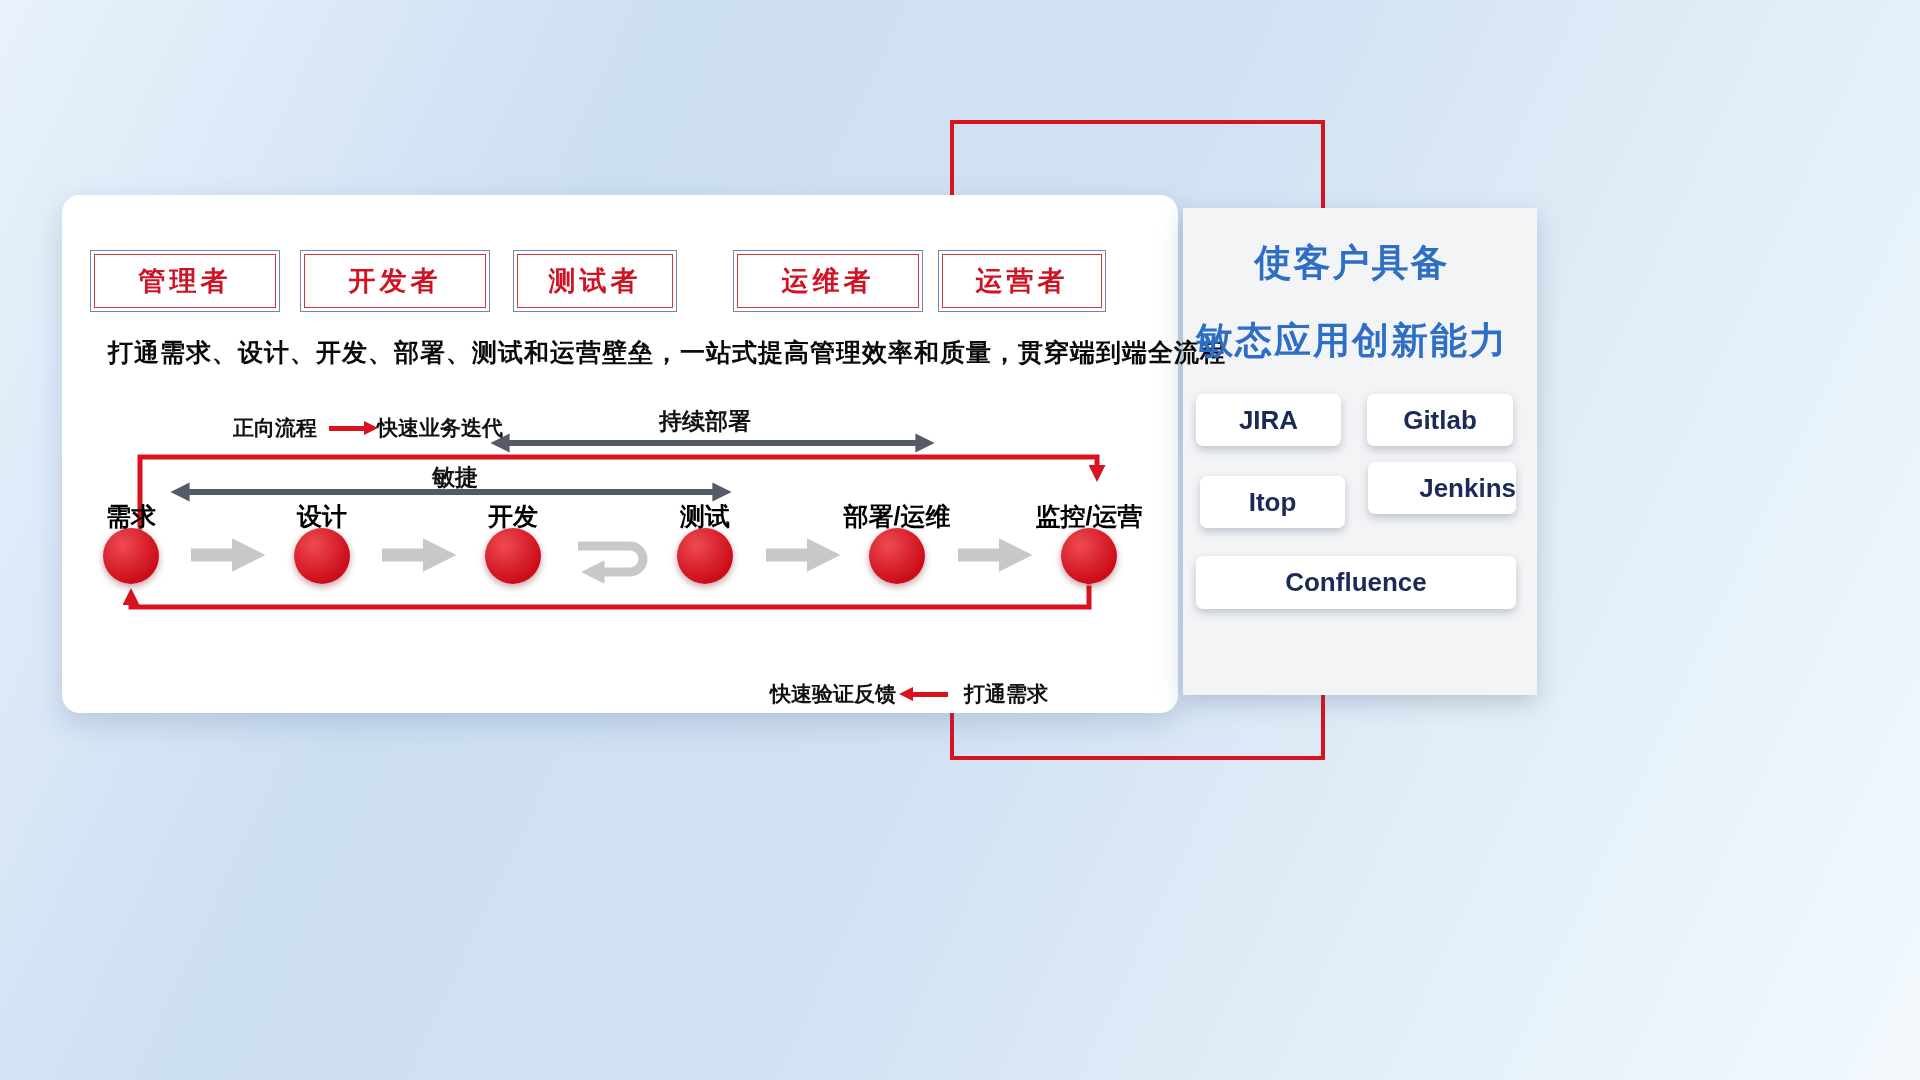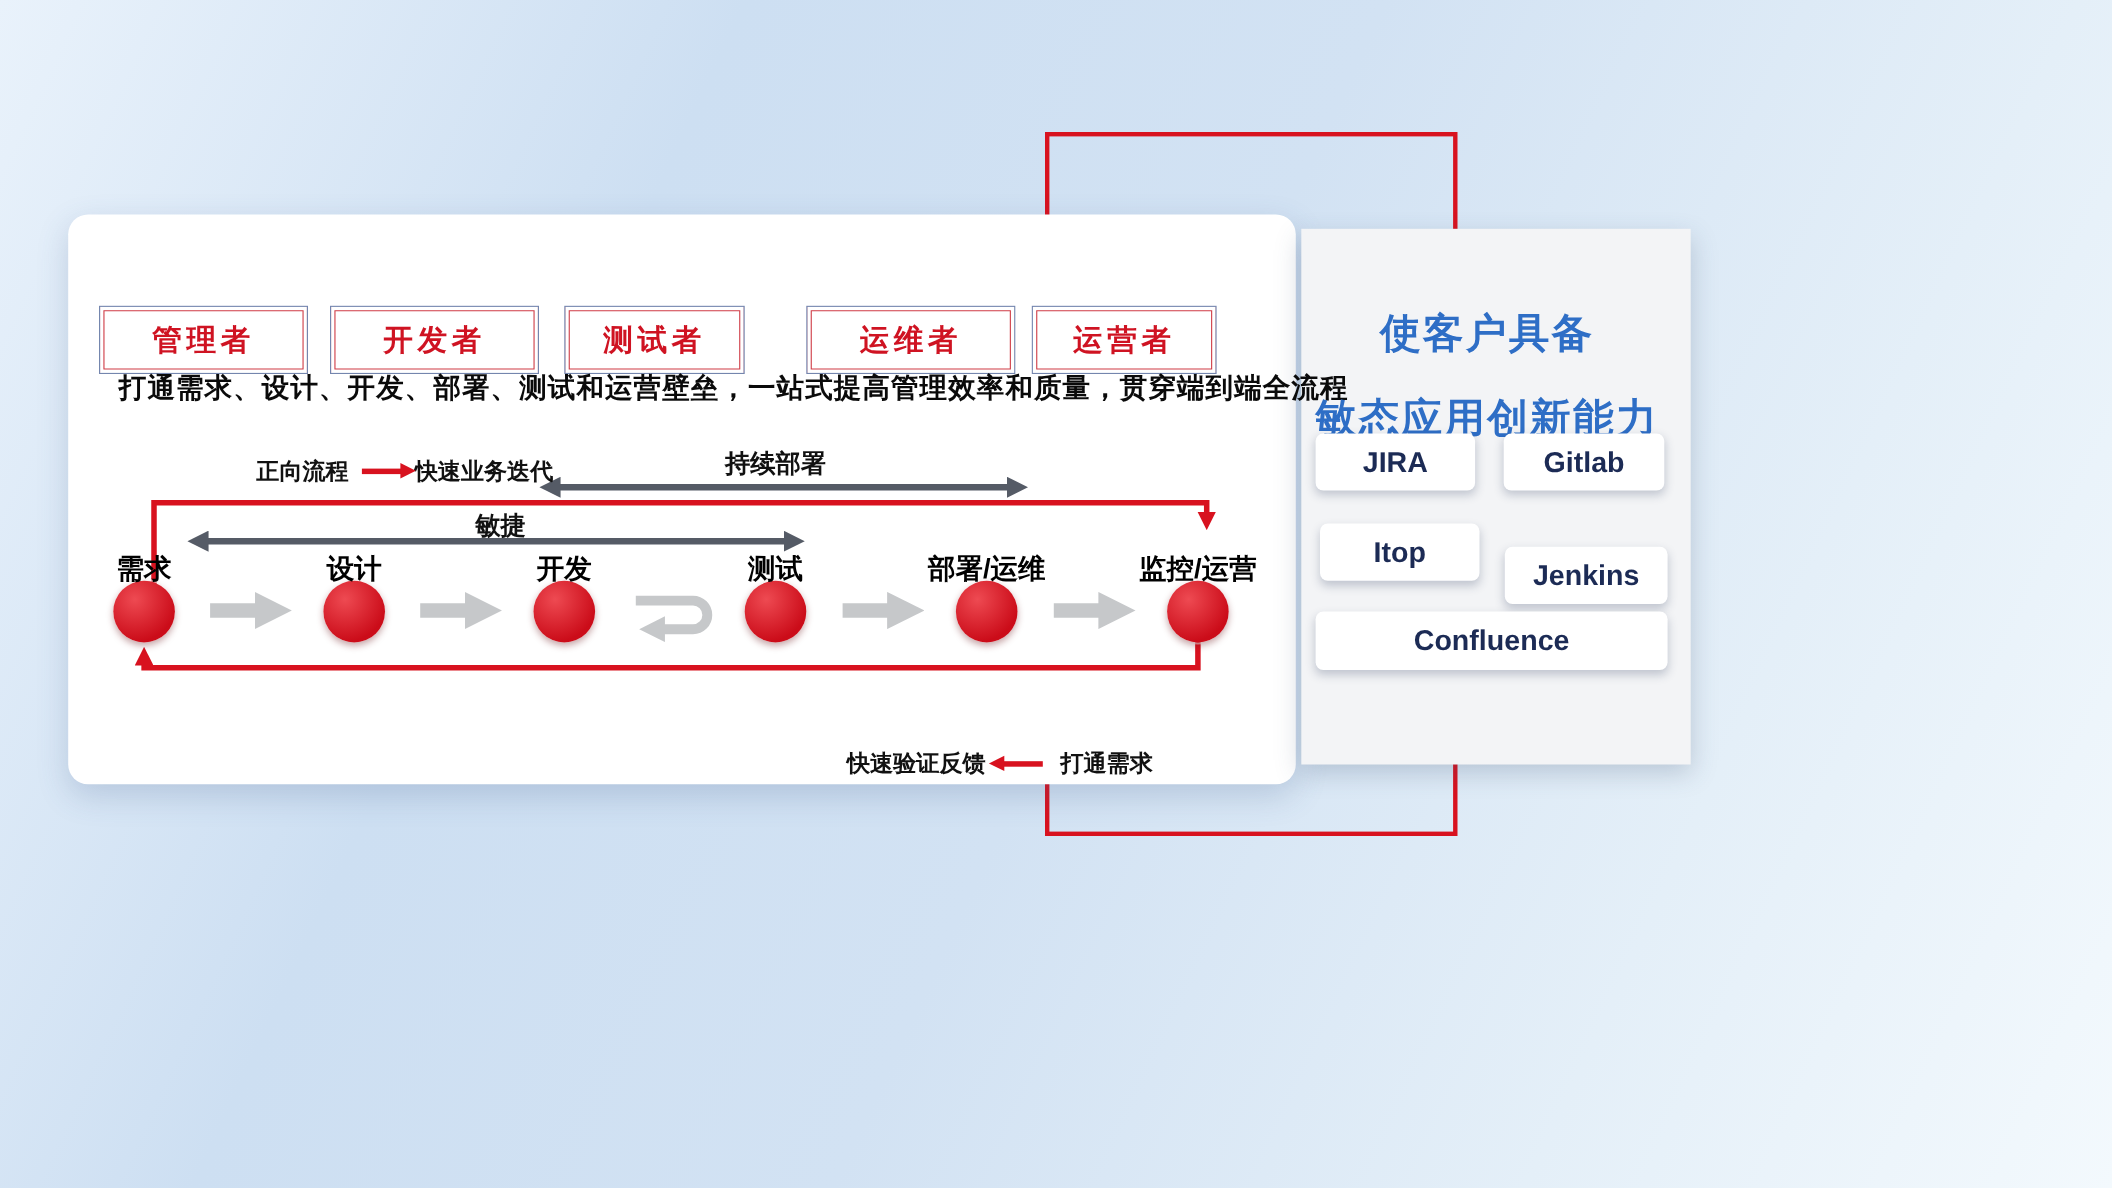--- a/index.html
+++ b/index.html
@@ -17,21 +17,21 @@
                 box-shadow:0 10px 28px rgba(70,95,140,0.22); z-index:1; }
 
   .side-panel { position:absolute; left:1183px; top:208px; width:354px; height:487px;
                 background:#f3f4f6; box-shadow:0 8px 22px rgba(60,80,110,0.25); z-index:1; }
 
   .role-box { position:absolute; top:250px; height:62px; background:#fff;
               border:1px solid #7486ae;
               box-shadow: inset 0 0 0 3px #ffffff, inset 0 0 0 4px #cf3a44;
               display:flex; align-items:center; justify-content:center;
               font-size:27px; font-weight:bold; color:#cf1322; letter-spacing:4px;
-              z-index:2;margin-top:28px; }
+              z-index:2; }
 
   .subtitle { position:absolute; left:108px; top:336px; font-size:25px; font-weight:bold;
               color:#0a0a0a; z-index:2; letter-spacing:1px; }
 
   .legend { position:absolute; display:flex; align-items:center; z-index:4;
             font-size:21px; font-weight:bold; color:#111;margin-top:24px; }
   .legend-forward { left:233px; top:390px; gap:12px; }
   .legend-feedback { left:770px; top:656px; gap:16px; }
 
   .arrow-right-icon { position:relative; width:36px; height:5px; background:#d8121f; }
@@ -49,21 +49,21 @@
 
   .stage-circle { position:absolute; top:556px; width:56px; height:56px; border-radius:50%;
                   transform:translate(-50%,-50%);
                   background:radial-gradient(circle at 35% 30%, #ee4a52, #cb0c19 72%);
                   box-shadow:0 3px 7px rgba(110,25,30,0.4), 0 0 0 2px rgba(255,255,255,0.6);
                   z-index:3; }
 
   svg.flow-layer { position:absolute; left:0; top:0; z-index:2; pointer-events:none; }
 
   .side-title { position:absolute; left:1183px; width:338px; text-align:center;
-                font-size:37px; font-weight:bold; color:#2e6ec6; letter-spacing:2px; z-index:2;margin-top:40px; }
+                font-size:37px; font-weight:bold; color:#2e6ec6; letter-spacing:2px; z-index:2; }
 
   .tool-box { position:absolute; background:#ffffff; border-radius:7px;
               box-shadow:0 4px 9px rgba(40,55,90,0.25);
               display:flex; align-items:center; justify-content:center;
               font-size:26px; font-weight:bold; color:#1c2b55; z-index:2; }
 </style>
 </head>
 <body>
 
 <div class="page">
@@ -153,20 +153,20 @@
 
   <div class="tool-box" style="left:1196px;top:394px;width:145px;height:52px;">
       <span>JIRA</span>
     </div>
   <div class="tool-box" style="left:1367px;top:394px;width:146px;height:52px;">
       <span>Gitlab</span>
     </div>
   <div class="tool-box" style="left:1200px;top:476px;width:145px;height:52px;">
       <span>Itop</span>
     </div>
-  <div class="tool-box" style="left:1368px;top:497px;width:148px;height:52px;">
+  <div class="tool-box" style="left:1368px;top:462px;width:148px;height:52px;justify-content:flex-end;">
       <span>Jenkins</span>
     </div>
   <div class="tool-box" style="left:1196px;top:556px;width:320px;height:53px;">
       <span>Confluence</span>
     </div>
 
 </div>
 
 </body></html>

